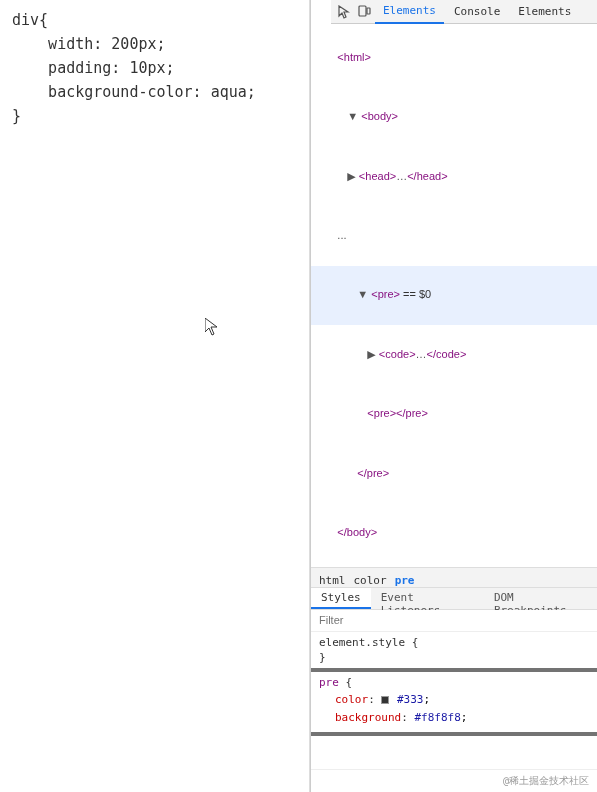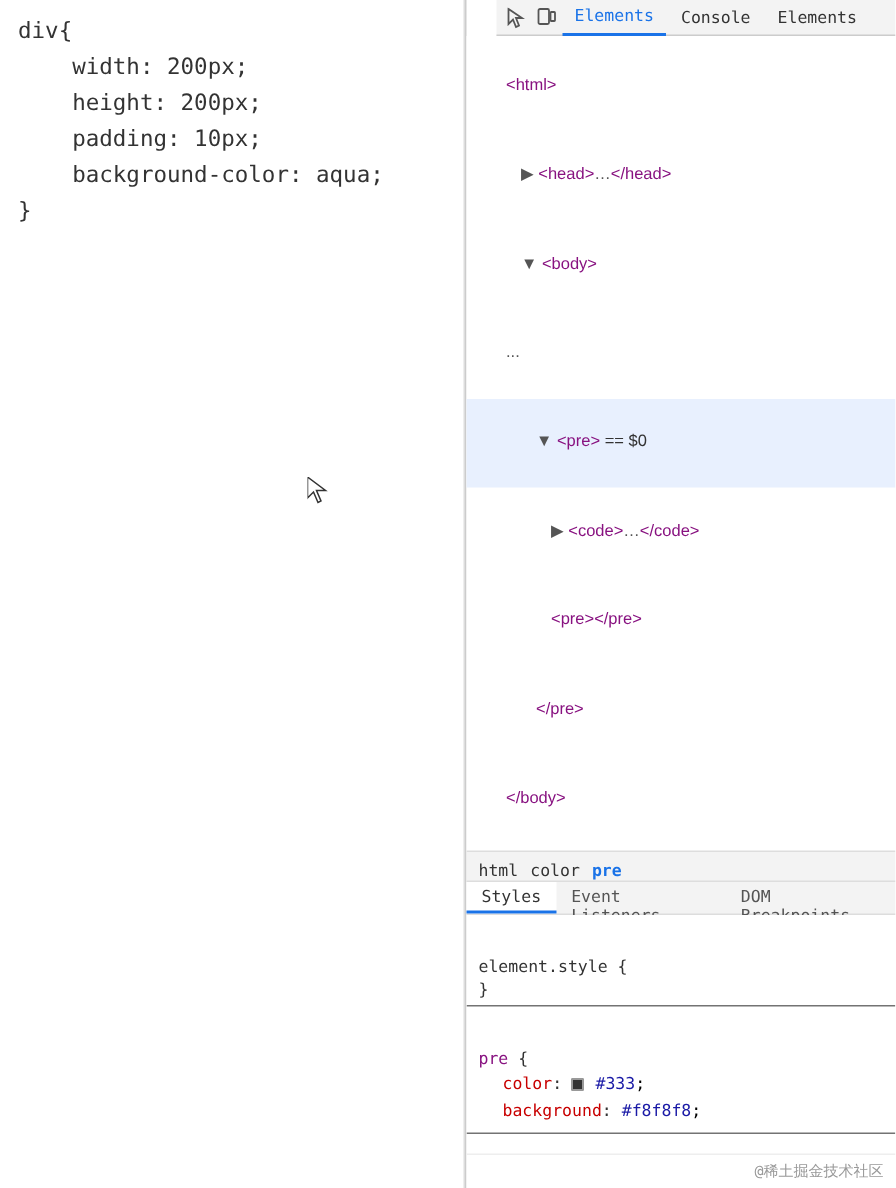--- a/index.html
+++ b/index.html
@@ -178,22 +178,21 @@
     #styles-content {
       flex: 1;
       overflow-y: auto;
       background: #fff;
       font-family: monospace;
       font-size: 11px;
     }
 
     .style-block {
       padding: 4px 8px 4px 8px;
-      border-bottom: 1px solid #737373;
-      margin-top: 24px;
+      border-bottom: 4px solid #737373;
     }
 
     .style-selector {
       color: #333;
       margin-bottom: 2px;
     }
 
     .style-selector .selector-name { color: #881280; }
     .style-selector .brace { color: #333; }
 
@@ -228,21 +227,20 @@
       background: #fff;
       border-top: 1px solid #eee;
     }
   </style>
 </head>
 <body>
 
 <div id="left-panel">
   <div class="code-line">div{</div>
   <div class="code-line">    width: 200px;</div>
-  <div class="code-line">    height: 200px;</div>
   <div class="code-line">    padding: 10px;</div>
   <div class="code-line">    background-color: aqua;</div>
   <div class="code-line">}</div>
 
   <div class="cursor">
     <svg width="14" height="18" viewBox="0 0 14 18">
       <polygon points="0,0 0,14 4,10 7,17 9,16 6,9 12,9" fill="white" stroke="#333" stroke-width="1"></polygon>
     </svg>
   </div>
 </div>
@@ -265,24 +263,24 @@
     <div class="devtools-tab active">Elements</div>
     <div class="devtools-tab">Console</div>
     <div class="devtools-tab">Elements</div>
   </div>
 
   <div id="elements-tree">
     <div class="tree-line" style="padding-left:8px">
       <span class="tag">&lt;html&gt;</span>
     </div>
     <div class="tree-line" style="padding-left:18px">
+      <span class="expand-arrow">▼ </span><span class="tag">&lt;body&gt;</span>
+    </div>
+    <div class="tree-line" style="padding-left:18px">
       <span class="expand-arrow">▶ </span><span class="tag">&lt;head&gt;</span><span class="tree-dots">…</span><span class="tag">&lt;/head&gt;</span>
-    </div>
-    <div class="tree-line" style="padding-left:18px">
-      <span class="expand-arrow">▼ </span><span class="tag">&lt;body&gt;</span>
     </div>
     <div class="tree-line" style="padding-left:8px; color:#555">
       <span>...</span>
     </div>
     <div class="tree-line selected" style="padding-left:28px">
       <span class="expand-arrow">▼ </span><span class="tag">&lt;pre&gt;</span><span class="equals-dollar"> == $0</span>
     </div>
     <div class="tree-line" style="padding-left:38px">
       <span class="expand-arrow">▶ </span><span class="tag">&lt;code&gt;</span><span class="tree-dots">…</span><span class="tag">&lt;/code&gt;</span>
     </div>
@@ -306,20 +304,23 @@
   </div>
 
   <div id="styles-tabs">
     <div class="style-tab active">Styles</div>
     <div class="style-tab">Event Listeners</div>
     <div class="style-tab">DOM Breakpoints</div>
   </div>
 
   <div id="styles-content">
 
+    <div id="filter-bar">
+      <input id="filter-input" type="text" placeholder="Filter" style="">
+    </div>
 
     <div class="style-block">
       <div class="style-selector">
         <span>element.style {</span>
       </div>
       <div class="style-close-brace">}</div>
     </div>
 
     <div class="style-block">
       <div class="style-selector">

